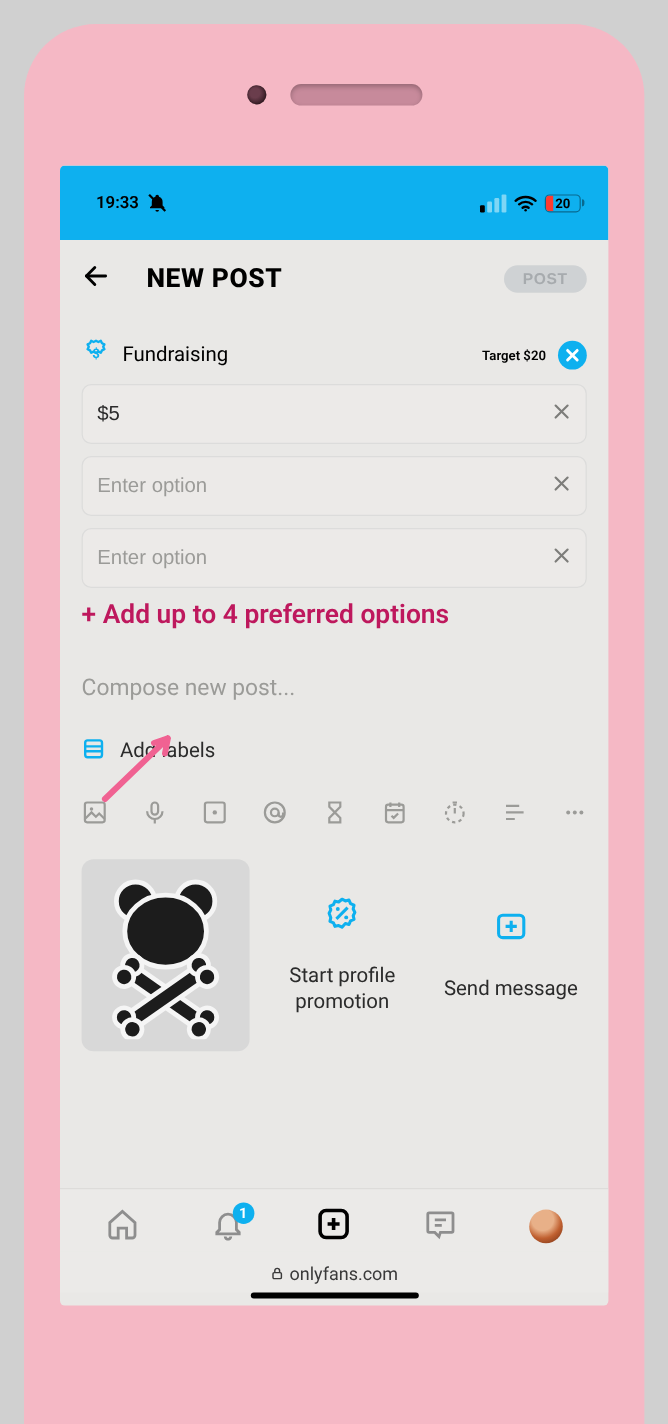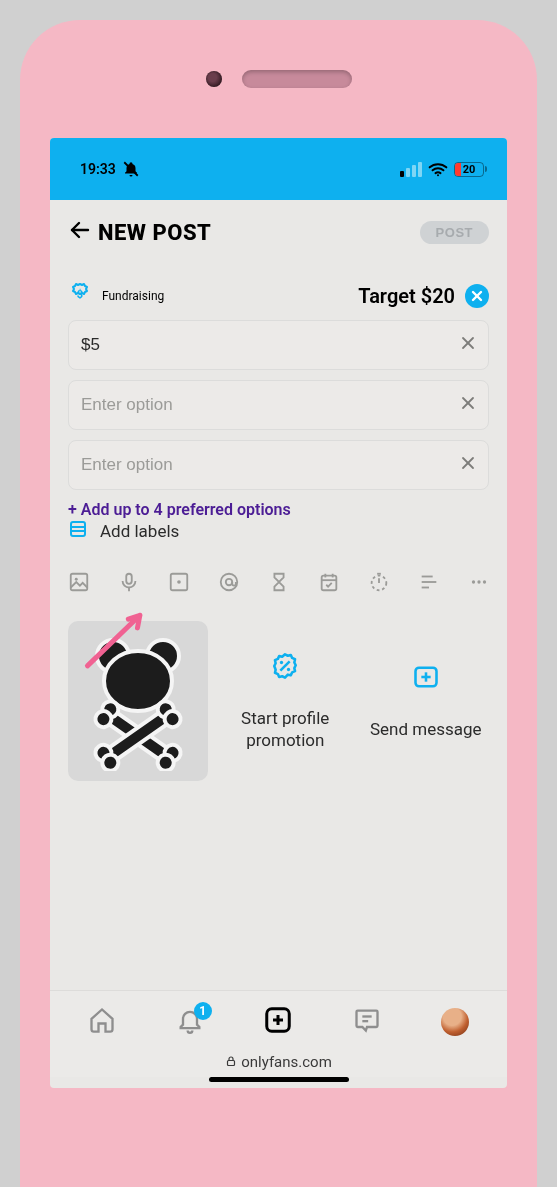--- a/index.html
+++ b/index.html
@@ -87,40 +87,40 @@
     color:#000;
   }
   .battery-tip {
     width:2px; height:6px; background:rgba(0,0,0,.4); border-radius:0 2px 2px 0;
   }
 
   .header {
     display:flex; align-items:center; justify-content:space-between;
     padding: 18px 18px 14px 18px;
   }
-  .header-left { display:flex; align-items:center; gap:6px; }
+  .header-left { display:flex; align-items:center; gap:30px; }
   .page-title { font-size: 22px; font-weight: 800; letter-spacing: .5px; }
   .post-btn {
     background:#cfd2d4; color:#a7abae;
     border:none; border-radius: 999px;
     font-size:13px; font-weight:700;
     padding: 4px 16px;
     letter-spacing:.5px;
   }
 
   .content { flex:1; padding: 0 18px; overflow:hidden; }
 
   .fund-row {
     display:flex; align-items:center; justify-content:space-between;
     margin: 22px 0 10px 0;
   }
   .fund-left { display:flex; align-items:center; gap:10px; }
-  .fund-label { font-size:12px; }
+  .fund-label { font-size:17px; }
   .fund-right { display:flex; align-items:center; gap:10px; }
-  .target-text { font-size:20px; font-weight:600; }
+  .target-text { font-size:11px; font-weight:600; }
   .close-circle {
     width:24px; height:24px; background:#0eb0ef; border-radius:50%;
     display:flex; align-items:center; justify-content:center;
   }
 
   .option-input {
     width:100%;
     border:1px solid #dcdcdb;
     border-radius:8px;
     background:#eceae8;
@@ -128,21 +128,21 @@
     padding: 14px 12px;
     margin-bottom:10px;
   }
   .option-input input {
     flex:1; border:none; background:transparent;
     font-size:17px; outline:none; color:#2b2b2b;
   }
   .option-input input::placeholder { color:#9b9b98; }
   .option-input .x { color:#7d7d7a; cursor:pointer; }
 
-  .add-link { color:#4c1d95; font-size:16px; font-weight:600; margin-top:6px; }
+  .add-link { color:#be185d; font-size:22px; font-weight:600; margin-top:6px; }
 
   .compose-area {
     width:100%; border:none; background:transparent;
     font-size:19px; color:#9b9b98;
     margin: 36px 0 30px 0;
   }
 
   .labels-row { display:flex; align-items:center; gap:12px; margin-bottom:28px; }
   .labels-text { font-size:17px; color:#2b2b2b; }
 
@@ -310,20 +310,21 @@
         <span class="x">
           <svg width="16" height="16" viewBox="0 0 16 16" stroke="currentColor" stroke-width="1.8" stroke-linecap="round">
               <line x1="3" y1="3" x2="13" y2="13"></line>
               <line x1="13" y1="3" x2="3" y2="13"></line>
             </svg>
         </span>
       </div>
 
       <div class="add-link">+ Add up to 4 preferred options</div>
 
+      <div class="compose-area">Compose new post...</div>
 
       <div class="labels-row">
         <span>
           <svg width="20" height="20" viewBox="0 0 20 20" fill="none" stroke="#0eb0ef" stroke-width="2">
               <rect x="3" y="3" width="14" height="14" rx="2"></rect>
               <line x1="3" y1="8" x2="17" y2="8"></line>
               <line x1="3" y1="12" x2="17" y2="12"></line>
             </svg>
         </span>
         <span class="labels-text">Add labels</span>

